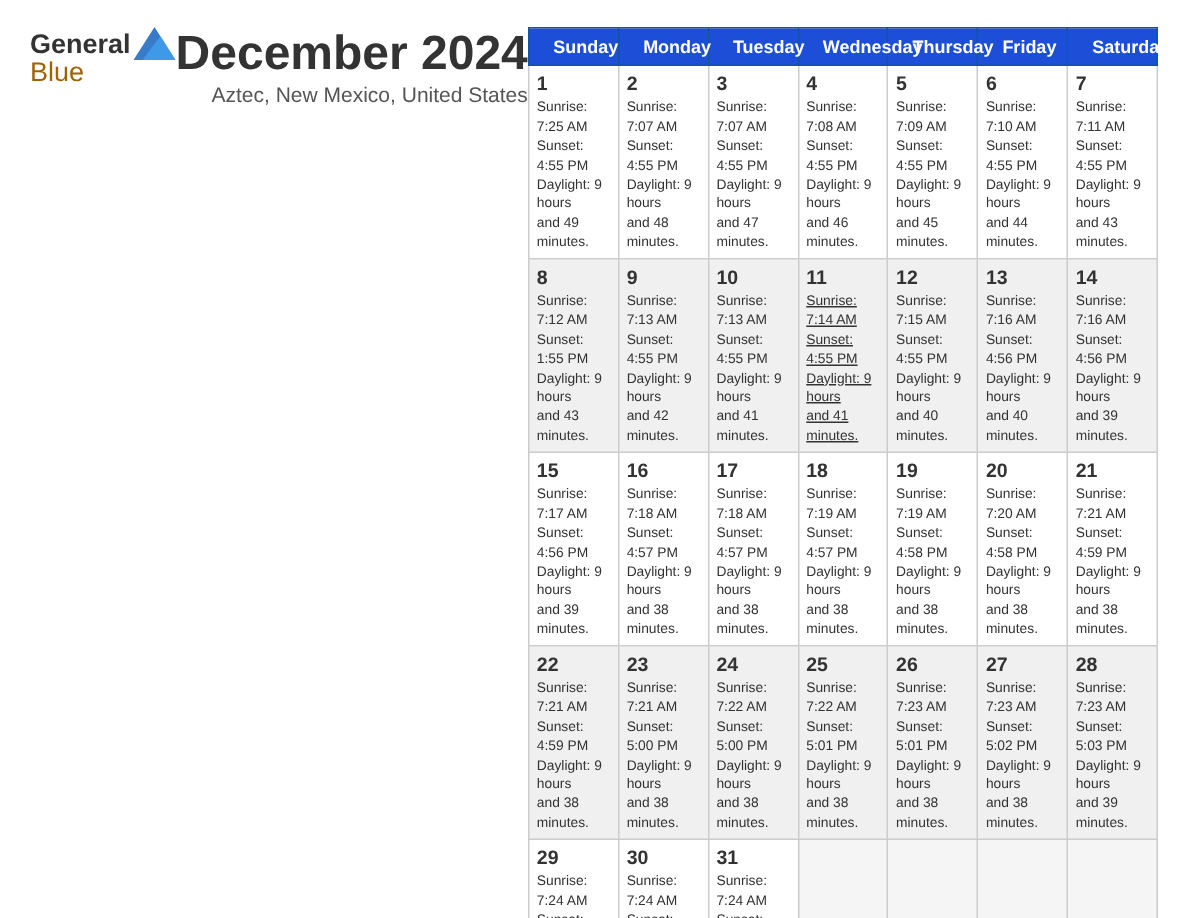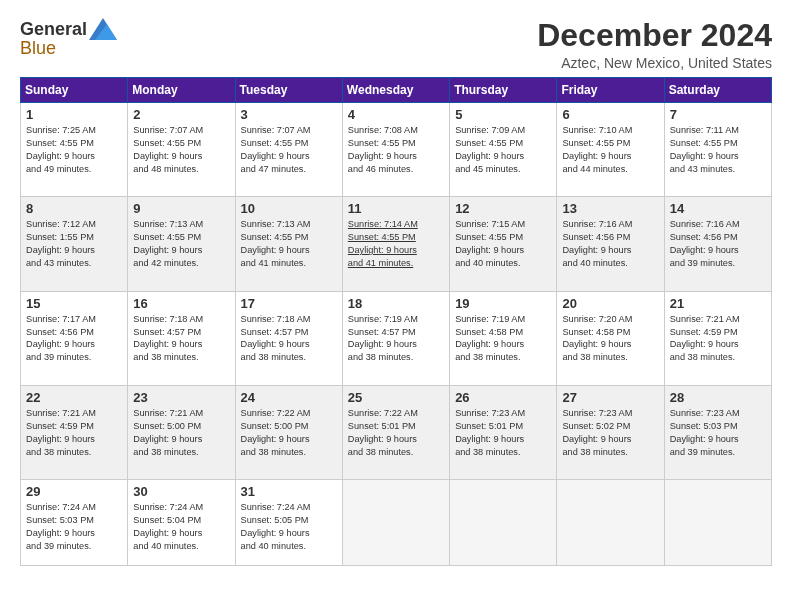--- a/index.html
+++ b/index.html
@@ -8,21 +8,20 @@
       background: #fff;
       width: 792px;
       height: 612px;
       overflow: hidden;
     }
     .page {
       width: 792px;
       height: 576px;
       padding: 18px 20px 10px 20px;
       display: flex;
-      flex-direction: column;
     }
     .header {
       display: flex;
       justify-content: space-between;
       align-items: flex-start;
       margin-bottom: 6px;
     }
     .logo {
       display: flex;
       flex-direction: column;
@@ -57,25 +56,25 @@
       margin-top: 2px;
     }
     .calendar {
       flex: 1;
       border: 1px solid #ccc;
       border-collapse: collapse;
       width: 100%;
       table-layout: fixed;
     }
     .calendar th {
-      background: #4c1d95;
+      background: #1d4ed8;
       color: #fff;
       font-size: 12px;
       font-weight: bold;
-      padding: 5px 4px;
+      padding: 5px 16px;
       border: 1px solid #1055a0;
       text-align: left;
     }
     .calendar td {
       border: 1px solid #ccc;
       vertical-align: top;
       padding: 4px 4px 4px 5px;
       font-size: 9.5px;
       color: #333;
       background: #fff;

